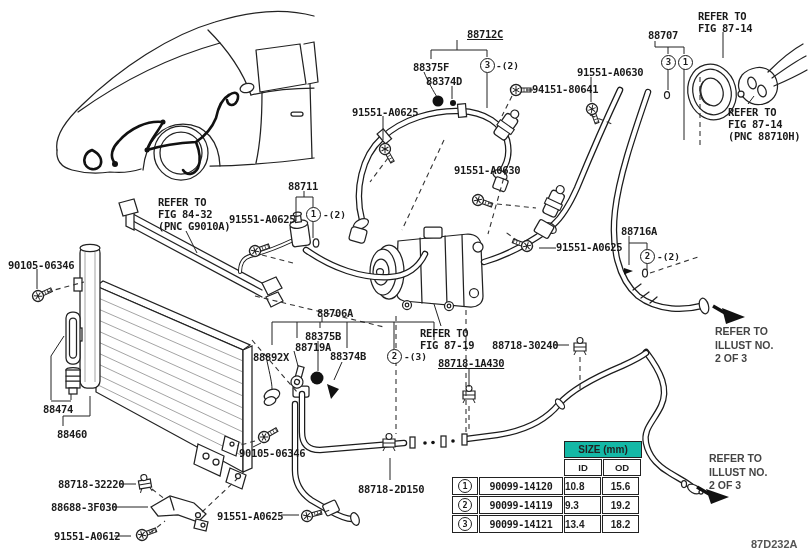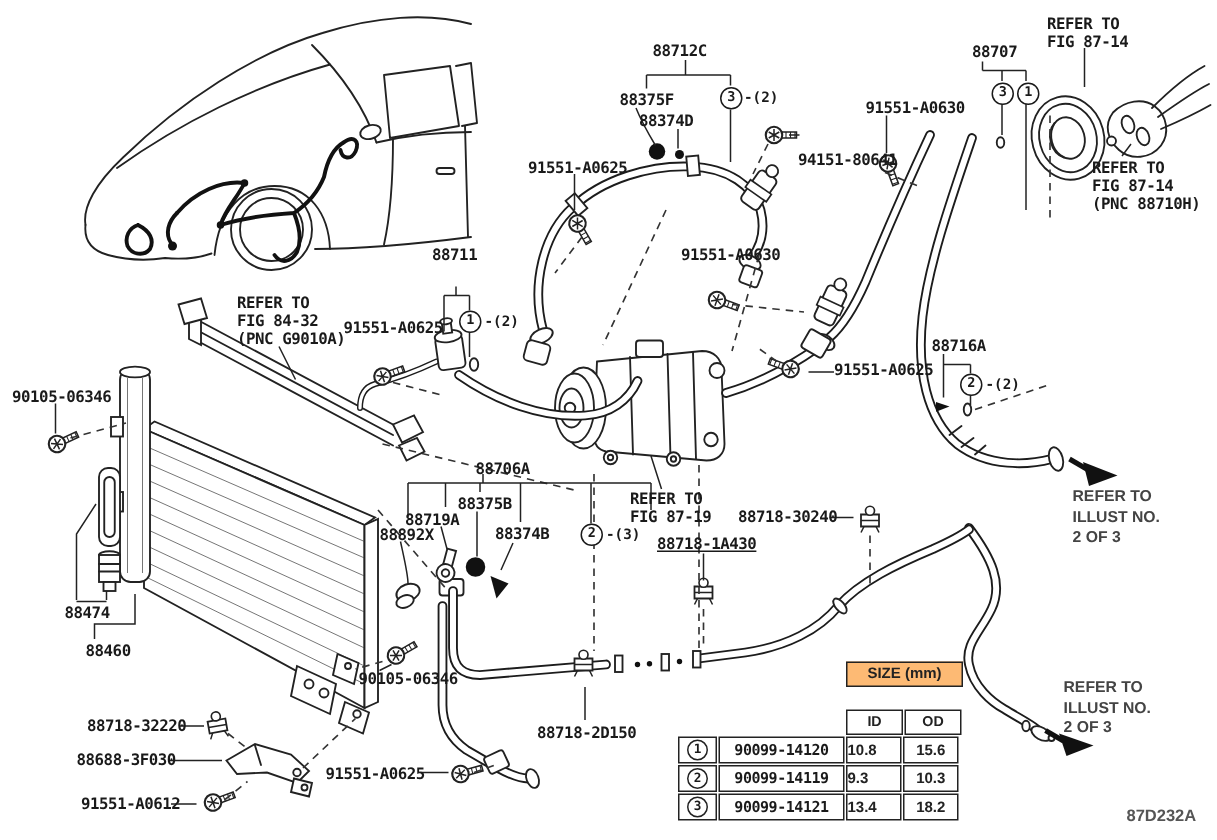--- a/index.html
+++ b/index.html
@@ -5,22 +5,22 @@
   html,body{margin:0;padding:0;background:#fff;}
   .page{position:relative;width:811px;height:560px;background:#ffffff;overflow:hidden;}
   .page svg{position:absolute;left:0;top:0;}
   .lbl{position:absolute;font:bold 10.5px/12px "DejaVu Sans Mono",monospace;color:#1a1a1a;white-space:pre-line;letter-spacing:-0.3px;}
   .note{position:absolute;font:bold 10.5px/13.5px "Liberation Sans",sans-serif;color:#444;white-space:pre-line;}
   .code{position:absolute;font:bold 11px "Liberation Sans",sans-serif;color:#555;}
   .circ{position:absolute;width:13px;height:13px;border:1.4px solid #1a1a1a;border-radius:50%;text-align:center;font:bold 9px/13px "DejaVu Sans Mono",monospace;color:#1a1a1a;background:#fff;z-index:3;}
   .csuf{position:absolute;font:bold 9.5px/12px "DejaVu Sans Mono",monospace;color:#1a1a1a;z-index:3;}
   
   .size-table{position:absolute;left:452px;top:441px;z-index:3;}
-  .st-size{margin-left:112px;width:76px;border:1.5px solid #222;height:15px;text-align:center;font:bold 10px/15px "Liberation Sans",sans-serif;color:#222;background:#fdba74;}
-  .st-sub{margin-left:112px;width:79px;display:flex;margin-top:15px;}
+  .st-size{margin-left:112px;width:76px;border:1.5px solid #222;height:15px;text-align:center;font:bold 10px/15px "Liberation Sans",sans-serif;color:#222;background:#14b8a6;}
+  .st-sub{margin-left:112px;width:79px;display:flex;margin-top:1px;}
   .st-sub div{width:36px;border:1.5px solid #222;height:15px;text-align:center;font:bold 9.5px/15px "Liberation Sans",sans-serif;color:#222;background:#fff;}
   .st-sub div + div{margin-left:1px;}
   .st-row{display:flex;margin-top:1px;height:18px;}
   .st-row > div{border:1.5px solid #222;margin-right:1px;background:#fff;}
   .c-num{width:24px;display:flex;align-items:center;justify-content:center;}
   .c-num span{display:block;width:12px;height:12px;border:1.3px solid #222;border-radius:50%;font:bold 8.5px/12px "DejaVu Sans Mono",monospace;text-align:center;color:#1a1a1a;}
   .c-part{width:82px;font:bold 10px/18px "DejaVu Sans Mono",monospace;text-align:center;letter-spacing:-0.3px;color:#1a1a1a;}
   .c-id{width:35px;font:bold 10px/18px "Liberation Sans",sans-serif;text-align:left;color:#222;}
   .c-od{width:35px;font:bold 10px/18px "Liberation Sans",sans-serif;text-align:center;color:#222;margin-right:0;}
   
@@ -304,46 +304,46 @@
     <path class="ldr" d="M629,236 V243 M629,243 H647 M629,243 V265 M647,243 V249 M647,263 V270"></path>
     <path class="ldr" d="M441,326 L434,304 M37,269 V289"></path>
     <path class="ldr" d="M120,484 H136 M113,507 H148 M114,536 H131"></path>
     <path class="ldr" d="M553,345 H569 M533,90 H526 M556,248 H539 M281,515 H299"></path>
     <path class="ldr" d="M390,480 V458 M469,369 V387 M253,447 L261,443"></path>
     <path class="ldr" d="M51,401 H71 M51,400 V356 L64,336 M71,400 V394"></path>
     <path class="ldr" d="M63,426 V416 H90 V396"></path>
   </g>
 </svg>
 
-  <div class="lbl" style="left:435px;top:28px;">88712C</div>
+  <div class="lbl" style="left:467px;top:28px;text-decoration:underline;">88712C</div>
   <div class="lbl" style="left:413px;top:61px;">88375F</div>
   <div class="lbl" style="left:426px;top:75px;">88374D</div>
-  <div class="lbl" style="left:532px;top:83px;margin-top:18px;">94151-80641</div>
+  <div class="lbl" style="left:532px;top:83px;">94151-80641</div>
   <div class="lbl" style="left:577px;top:66px;">91551-A0630</div>
   <div class="lbl" style="left:648px;top:29px;">88707</div>
   <div class="lbl" style="left:698px;top:10px;">REFER TO
 FIG 87-14</div>
   <div class="lbl" style="left:728px;top:106px;">REFER TO
 FIG 87-14
 (PNC 88710H)</div>
   <div class="lbl" style="left:352px;top:106px;">91551-A0625</div>
-  <div class="lbl" style="left:288px;top:164px;">88711</div>
+  <div class="lbl" style="left:288px;top:180px;">88711</div>
   <div class="lbl" style="left:158px;top:196px;">REFER TO
 FIG 84-32
 (PNC G9010A)</div>
   <div class="lbl" style="left:229px;top:213px;">91551-A0625</div>
   <div class="lbl" style="left:454px;top:164px;">91551-A0630</div>
   <div class="lbl" style="left:556px;top:241px;">91551-A0625</div>
   <div class="lbl" style="left:621px;top:225px;">88716A</div>
   <div class="lbl" style="left:8px;top:259px;">90105-06346</div>
   <div class="lbl" style="left:43px;top:403px;">88474</div>
   <div class="lbl" style="left:57px;top:428px;">88460</div>
   <div class="lbl" style="left:317px;top:307px;">88706A</div>
   <div class="lbl" style="left:305px;top:330px;">88375B</div>
-  <div class="lbl" style="left:270px;top:341px;">88719A</div>
+  <div class="lbl" style="left:295px;top:341px;">88719A</div>
   <div class="lbl" style="left:253px;top:351px;">88892X</div>
   <div class="lbl" style="left:330px;top:350px;">88374B</div>
   <div class="lbl" style="left:420px;top:327px;">REFER TO
 FIG 87-19</div>
   <div class="lbl" style="left:492px;top:339px;">88718-30240</div>
   <div class="lbl" style="left:438px;top:357px;text-decoration:underline;">88718-1A430</div>
   <div class="lbl" style="left:239px;top:447px;">90105-06346</div>
   <div class="lbl" style="left:358px;top:483px;">88718-2D150</div>
   <div class="lbl" style="left:217px;top:510px;">91551-A0625</div>
   <div class="lbl" style="left:58px;top:478px;">88718-32220</div>
@@ -381,21 +381,21 @@
       <div class="c-part">90099-14120</div>
       <div class="c-id">10.8</div>
       <div class="c-od">15.6</div>
     </div>
     <div class="st-row">
       <div class="c-num">
           <span>2</span>
         </div>
       <div class="c-part">90099-14119</div>
       <div class="c-id">9.3</div>
-      <div class="c-od">10.3</div>
+      <div class="c-od">19.2</div>
     </div>
     <div class="st-row">
       <div class="c-num">
           <span>3</span>
         </div>
       <div class="c-part">90099-14121</div>
       <div class="c-id">13.4</div>
       <div class="c-od">18.2</div>
     </div>
   </div>

